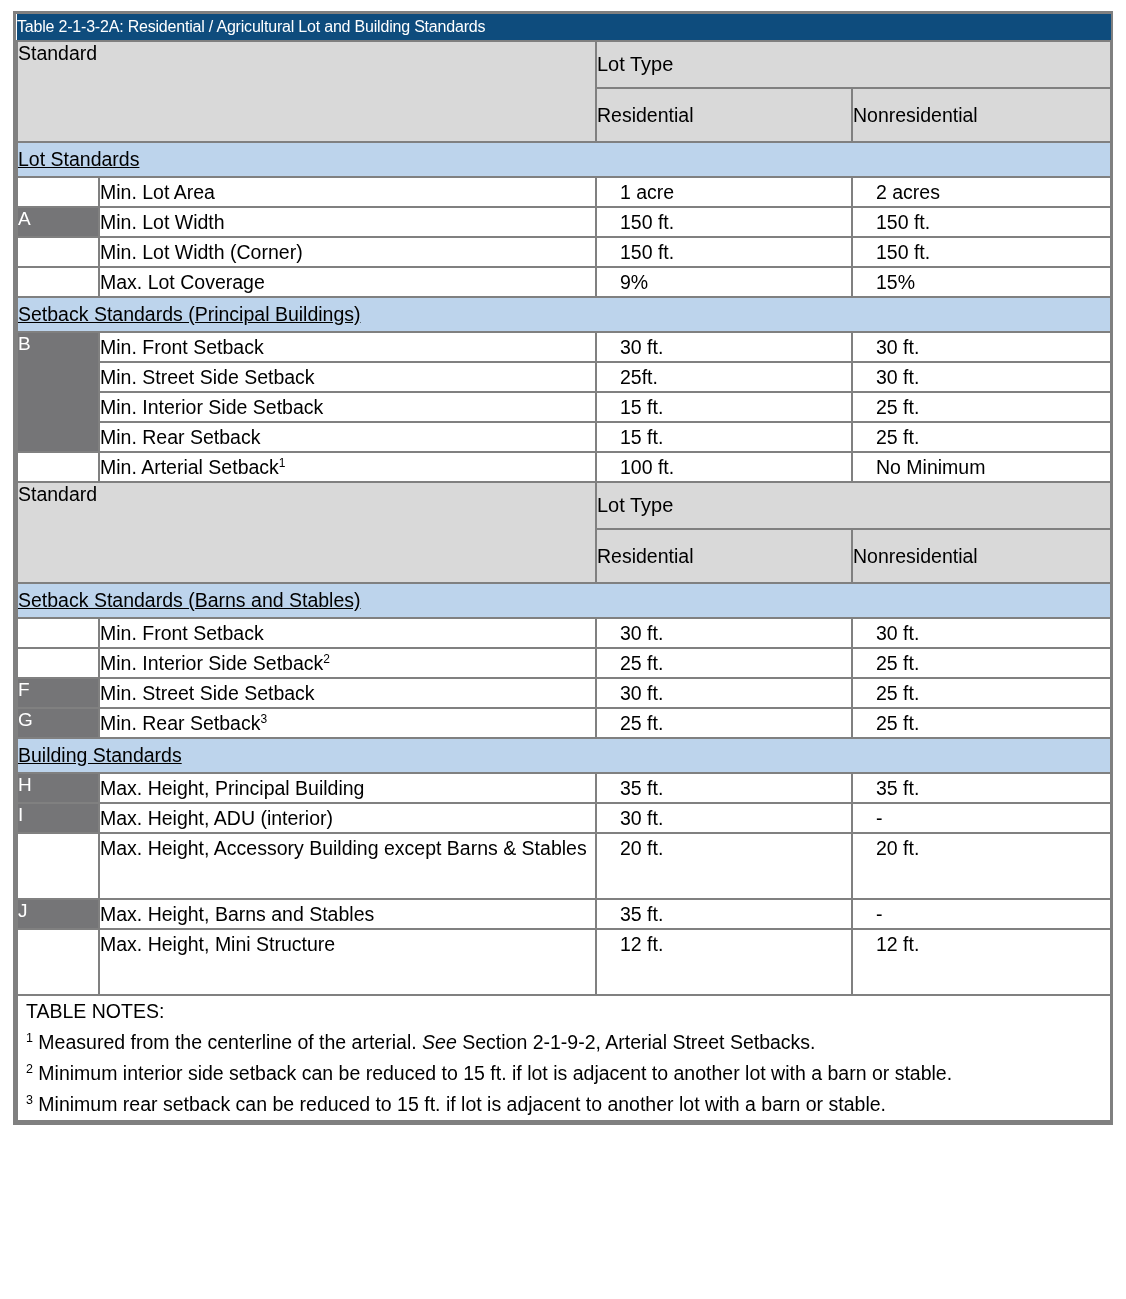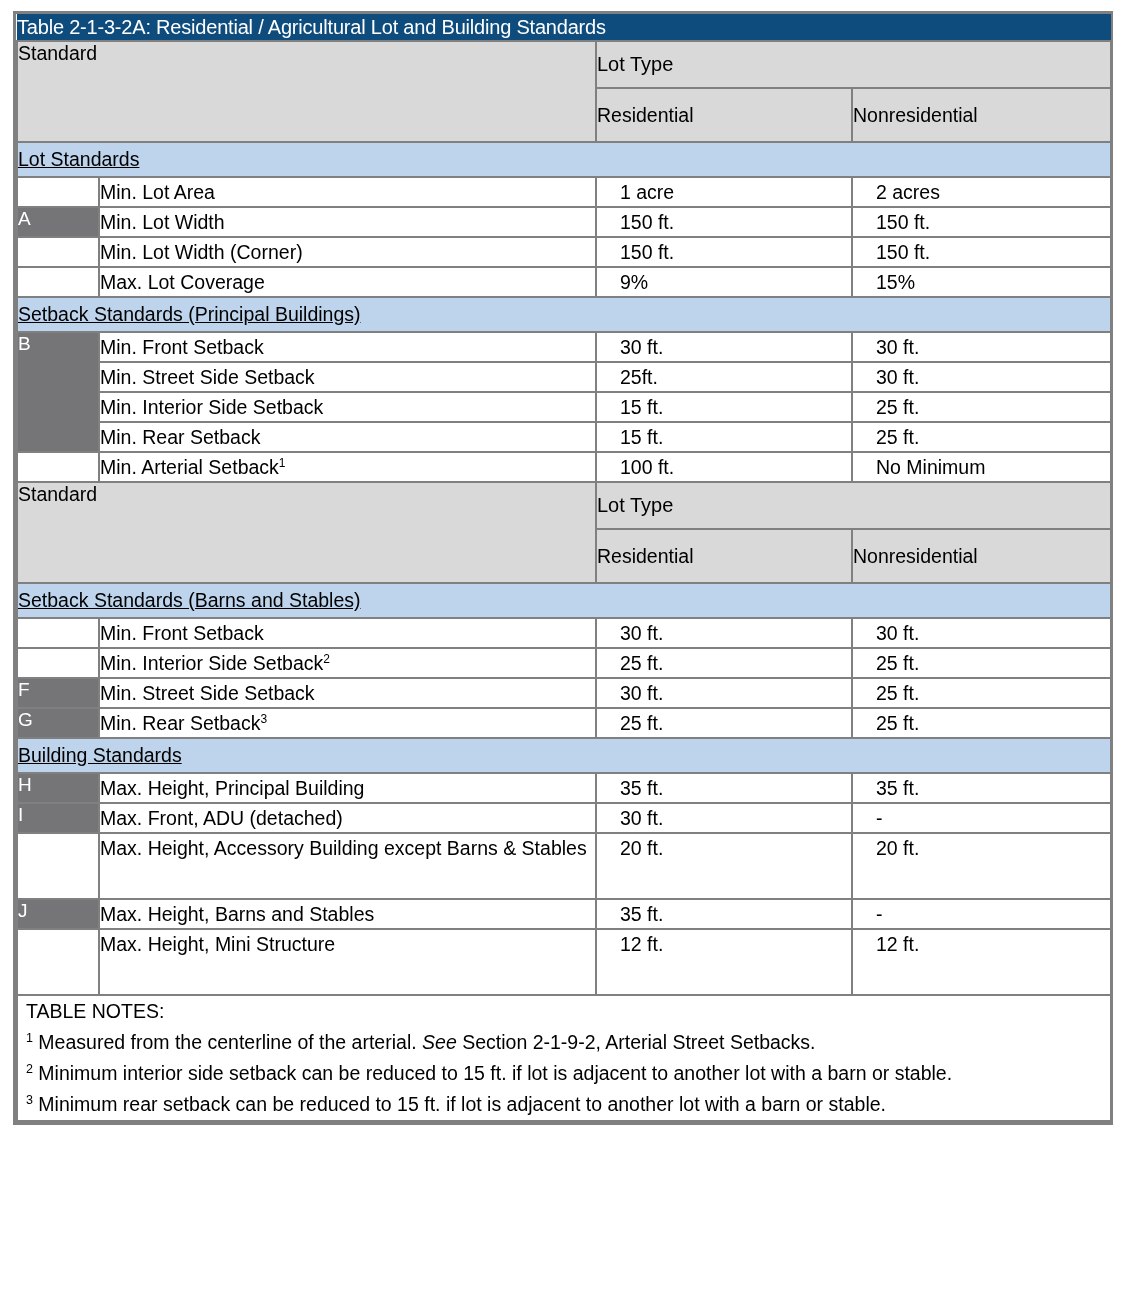--- a/index.html
+++ b/index.html
@@ -41,21 +41,21 @@
   
   col.c-badge  { width: 82px; }
   col.c-label  { width: 497px; }
   col.c-res    { width: 256px; }
   col.c-nonres { width: 259px; }
 
   
   .title-bar {
     background: #0E4C7D;
     color: #ffffff;
-    font-size: 20px;
+    font-size: 16px;
     font-weight: bold;
     letter-spacing: -0.2px;
     padding: 9px 0 9px 16px;
     border: none !important;
     height: 26px;
     line-height: 26px;
   }
 
   
   .hdr-gray {
@@ -268,21 +268,21 @@
           <td class="section-band" colspan="4">Building Standards</td>
         </tr>
         <tr>
           <td class="badge">H</td>
           <td class="cell">Max. Height, Principal Building</td>
           <td class="cell val">35 ft.</td>
           <td class="cell val">35 ft.</td>
         </tr>
         <tr>
           <td class="badge">I</td>
-          <td class="cell">Max. Front, ADU (detached)</td>
+          <td class="cell">Max. Height, ADU (interior)</td>
           <td class="cell val">30 ft.</td>
           <td class="cell val">-</td>
         </tr>
         <tr>
           <td class="badge blank"></td>
           <td class="cell r-tall2">Max. Height, Accessory Building except Barns &amp; Stables</td>
           <td class="cell val">20 ft.</td>
           <td class="cell val">20 ft.</td>
         </tr>
         <tr>

